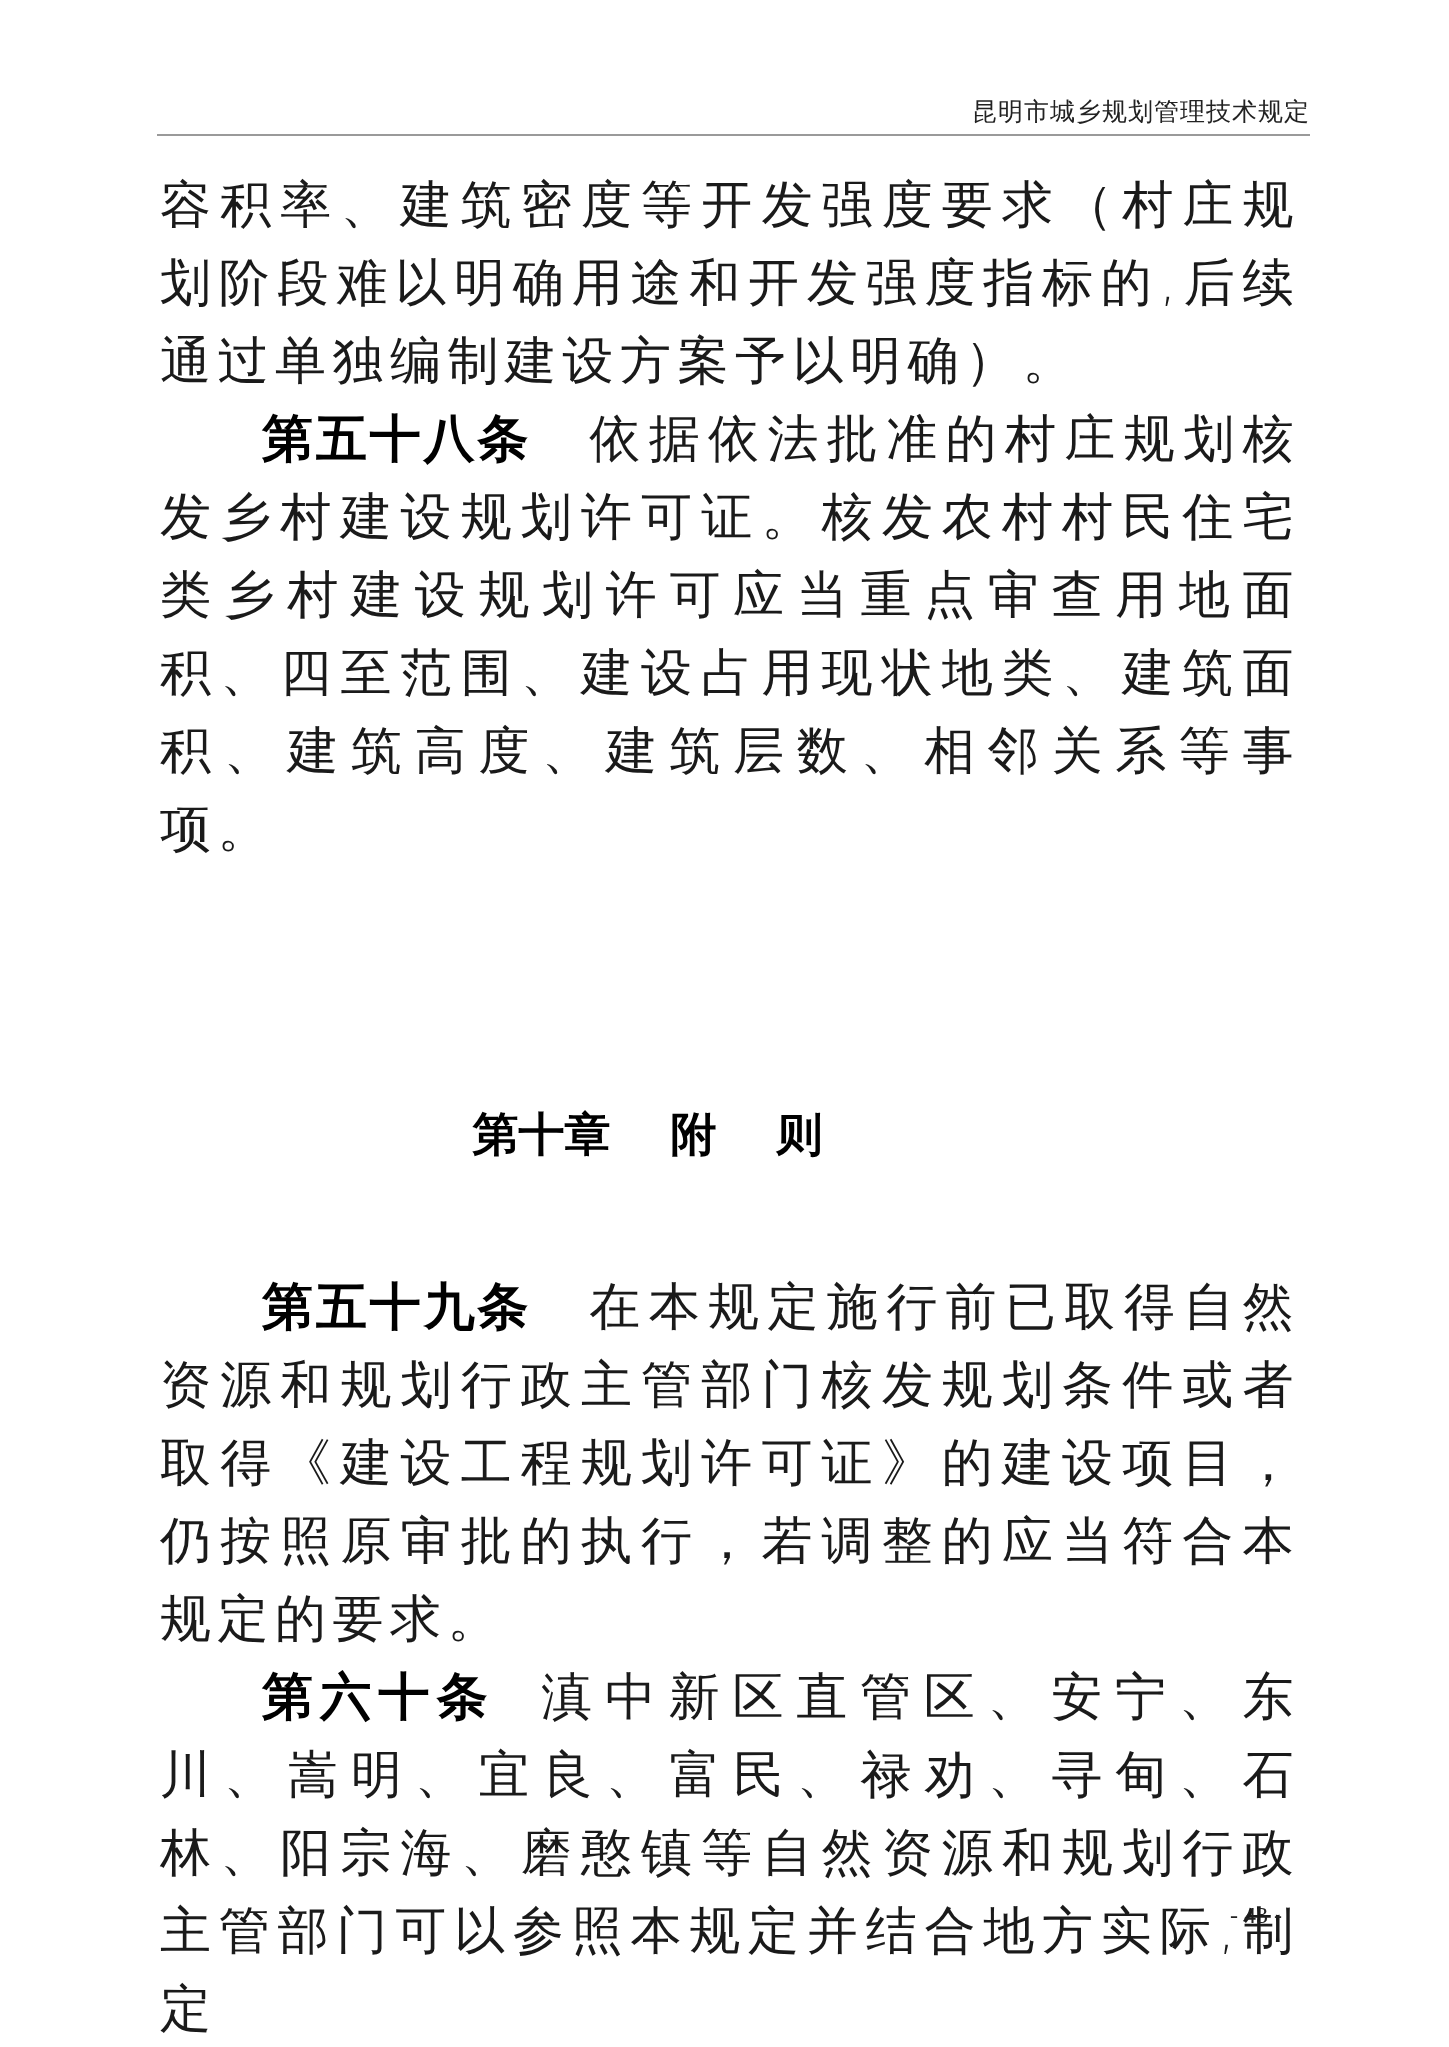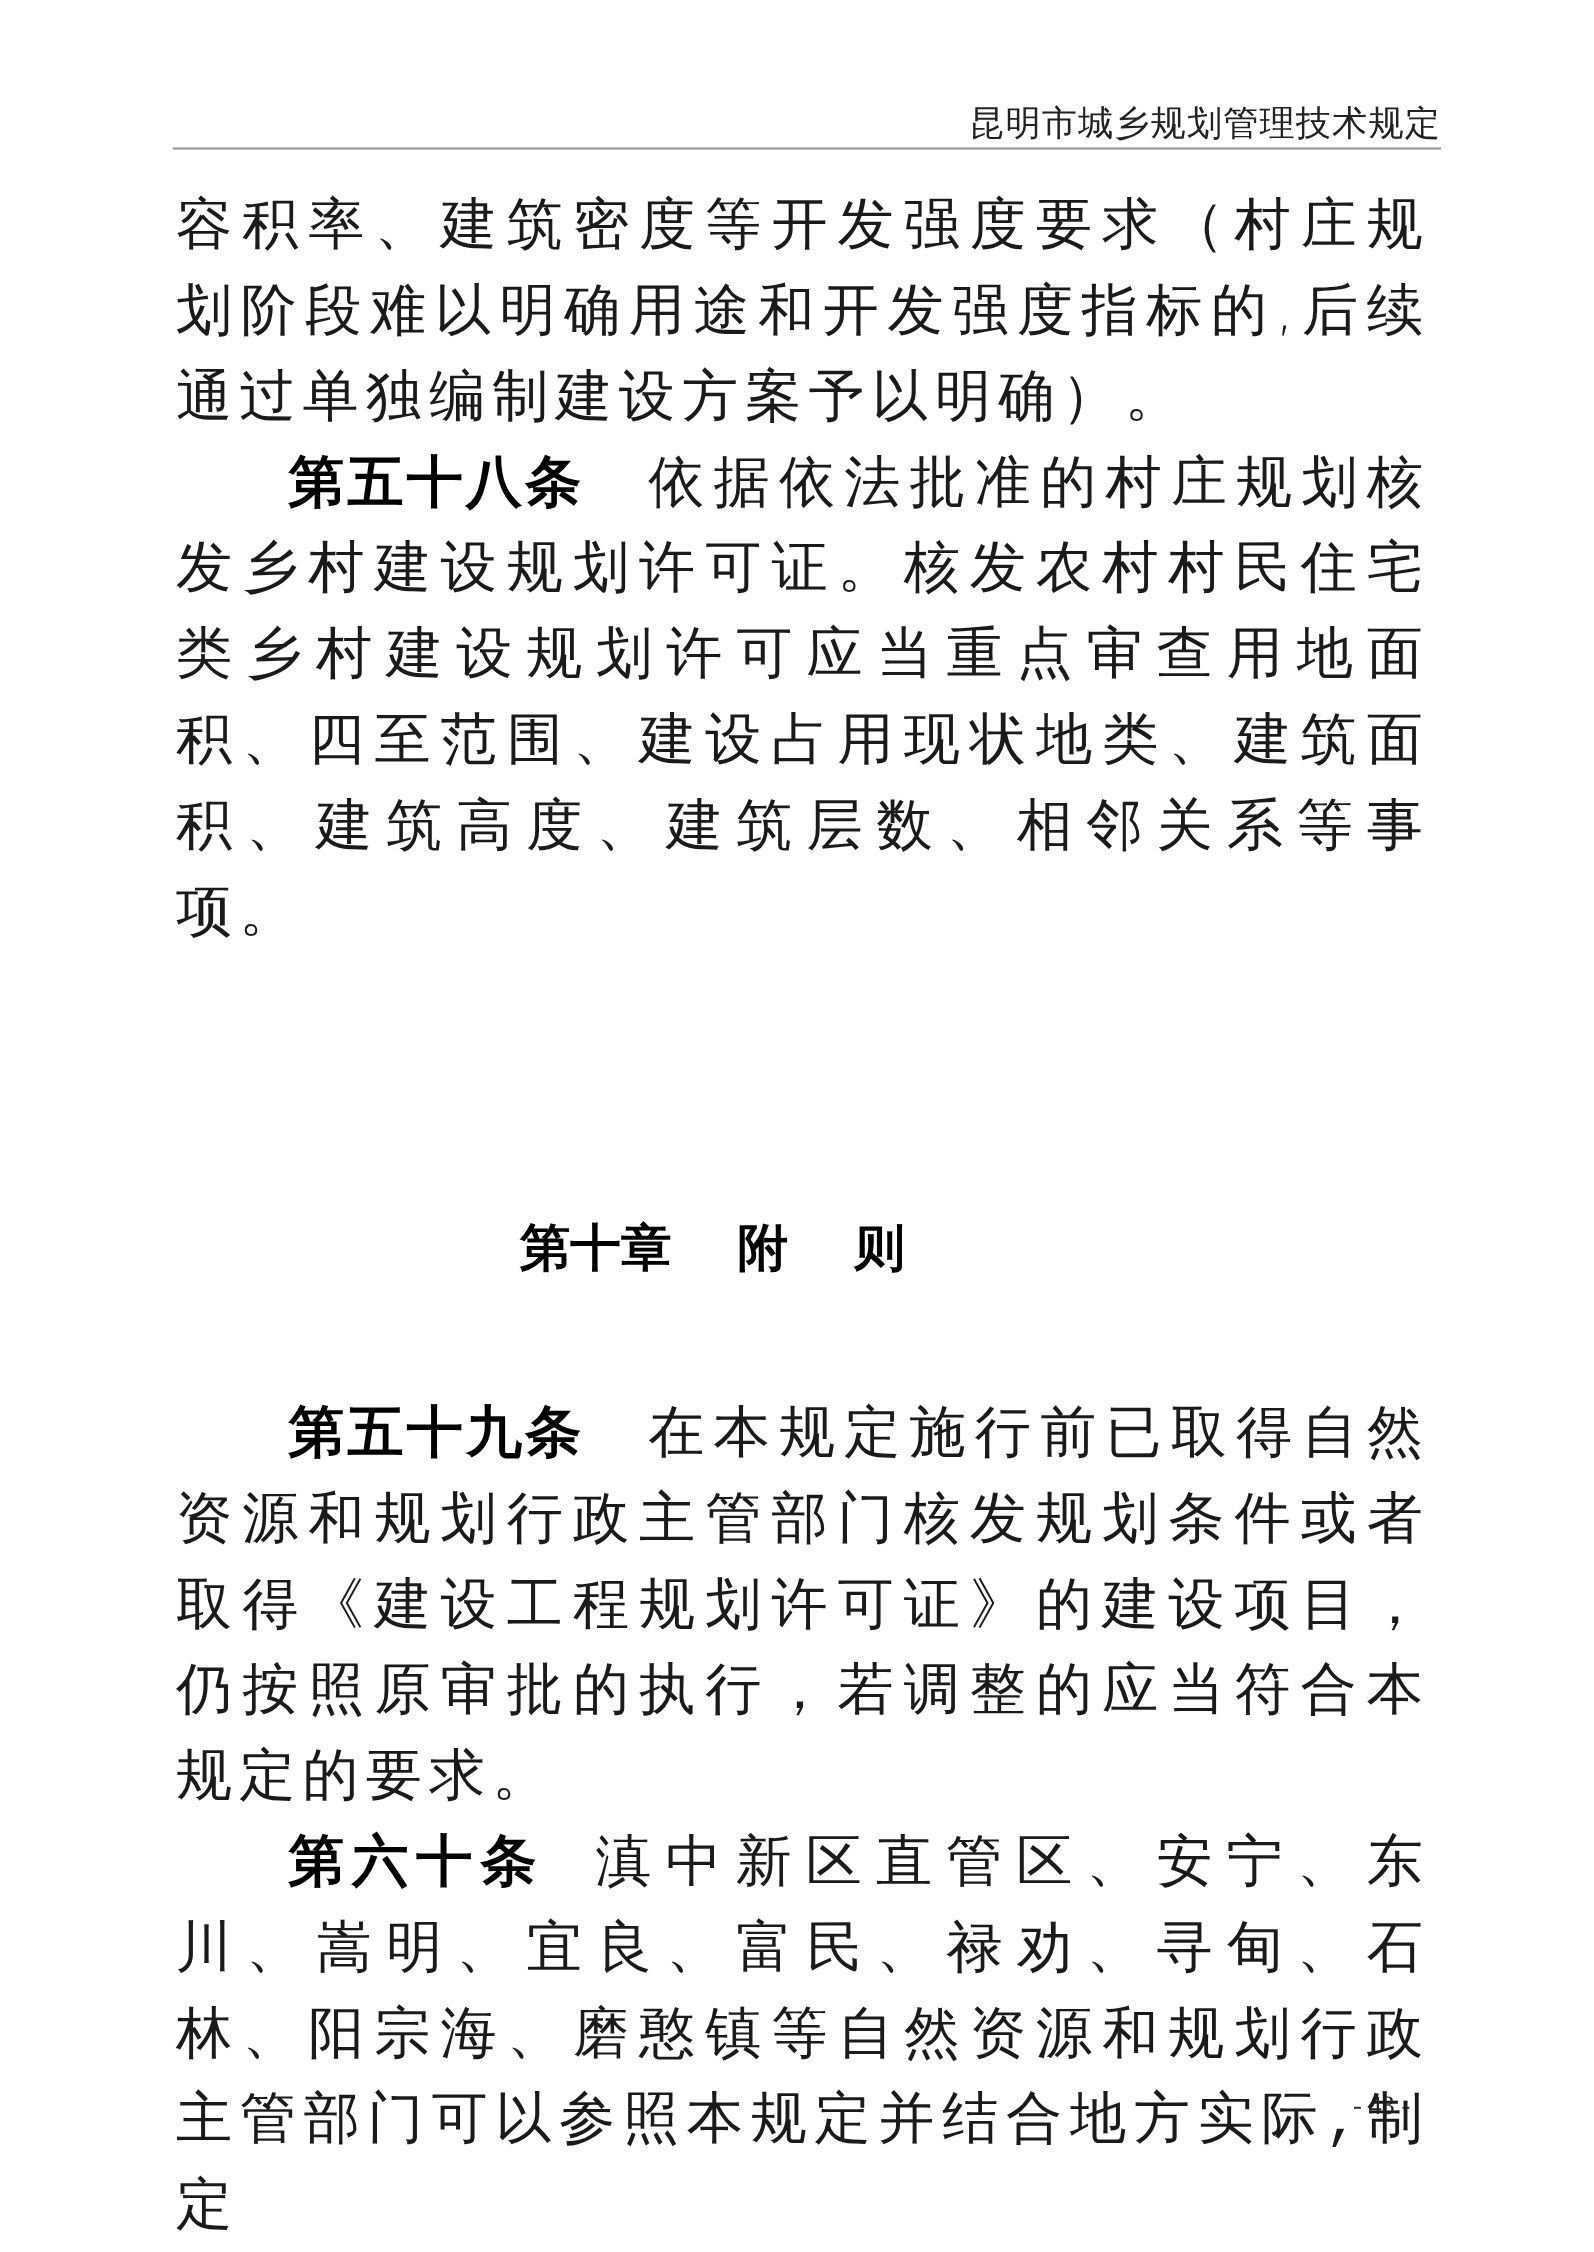--- a/index.html
+++ b/index.html
@@ -14,21 +14,21 @@
       overflow: hidden;
       color: #111111;
       font-family: "DejaVu Serif", "Liberation Serif", serif;
     }
     .running-header {
       position: absolute;
       left: 157px;
       top: 92px;
       width: 1153px;
       text-align: right;
-      font-size: 32px;
+      font-size: 25px;
       line-height: 40px;
       letter-spacing: 1px;
       color: #222;
       font-family: "DejaVu Serif", "Liberation Serif", serif;
     }
     .header-rule {
       position: absolute;
       left: 157px;
       top: 134px;
       width: 1153px;
@@ -99,21 +99,21 @@
   <p class="para">容积率、建筑密度等开发强度要求（村庄规划阶段难以明确用途和开发强度指标的,后续通过单独编制建设方案予以明确）。</p>
   <p class="para indent">
     <span class="article-no">第五十八条</span><span class="article-gap"></span><span>依据依法批准的村庄规划核发乡村建设规划许可证。核发农村村民住宅类乡村建设规划许可应当重点审查用地面积、四至范围、建设占用现状地类、建筑面积、建筑高度、建筑层数、相邻关系等事项。</span>
   </p>
 </div>
 
 <div class="chapter-title">
   <span>第十章</span><span class="gap"></span><span>附</span><span class="gap"></span><span>则</span>
 </div>
 
-<div class="body-text" style="top:1268px;font-family:Liberation Mono, monospace;">
+<div class="body-text" style="top:1268px;">
   <p class="para indent">
     <span class="article-no">第五十九条</span><span class="article-gap"></span><span>在本规定施行前已取得自然资源和规划行政主管部门核发规划条件或者取得《建设工程规划许可证》的建设项目，仍按照原审批的执行，若调整的应当符合本规定的要求。</span>
   </p>
   <p class="para indent">
     <span class="article-no">第六十条</span><span class="article-gap" style="width:40px;"></span><span>滇中新区直管区、安宁、东川、嵩明、宜良、富民、禄劝、寻甸、石林、阳宗海、磨憨镇等自然资源和规划行政主管部门可以参照本规定并结合地方实际,制定</span>
   </p>
 </div>
 
 <div class="page-number">- 43 -</div>
 

